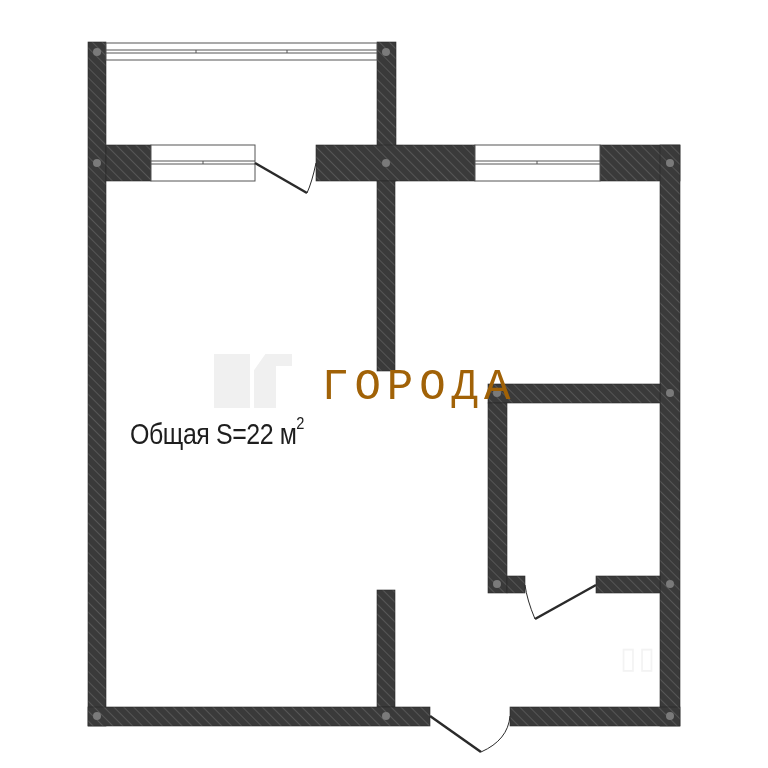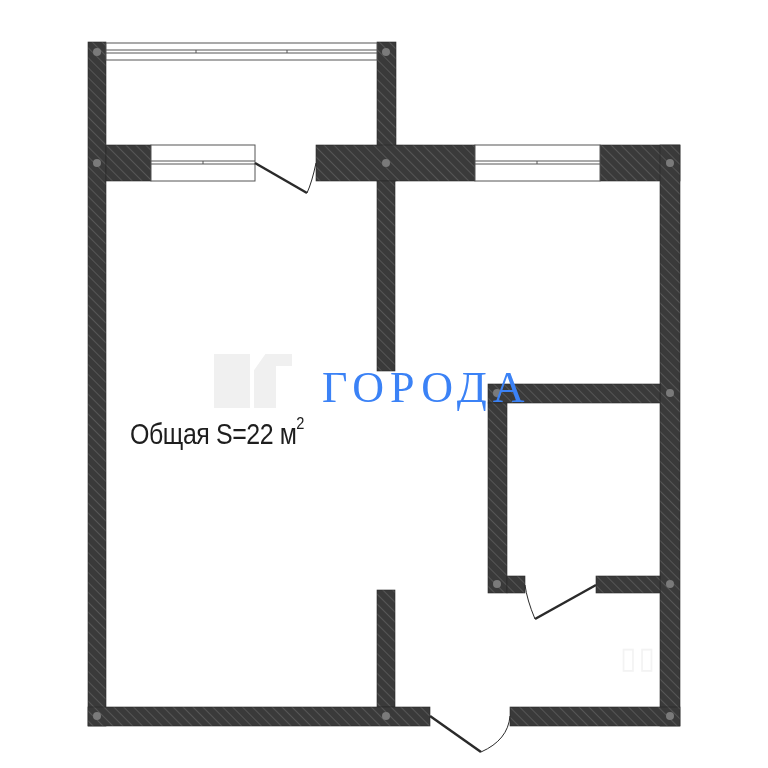--- a/index.html
+++ b/index.html
@@ -7,22 +7,22 @@
   #plan { position:absolute; left:0; top:0; width:768px; height:768px; }
   .label {
     position:absolute; left:130px; top:418px;
     font-family:"Liberation Sans", "DejaVu Sans", sans-serif;
     font-size:29px; color:#1e1e1e; letter-spacing:-0.5px;
     transform:scaleX(0.86); transform-origin:left top; white-space:nowrap;
   }
   .label sup { font-size:17px; vertical-align:top; position:relative; top:-4px; }
   .wm-text {
     position:absolute; left:322px; top:362px;
-    font-family:Liberation Serif, serif;
-    font-size:44px; color:#3b82f6; letter-spacing:6px; white-space:nowrap;
+    font-family:Liberation Mono, monospace;
+    font-size:44px; color:#a16207; letter-spacing:6px; white-space:nowrap;
   }
   .wm-logo { position:absolute; left:214px; top:354px; width:78px; height:54px; }
   .wm-logo .a { position:absolute; left:0; top:0; width:36px; height:54px; background:#f0f0f0; }
   .wm-logo .b { position:absolute; left:40px; top:0; width:38px; height:54px; background:#f0f0f0; clip-path:polygon(30% 0,100% 0,100% 22%,58% 22%,58% 100%,0 100%,0 30%); }
   .wm-corner { position:absolute; left:620px; top:640px; font-size:30px; color:#f3f3f3; letter-spacing:2px; font-family:"Liberation Sans", sans-serif; }
 </style>
 </head>
 <body>
 
 <svg id="plan" viewBox="0 0 768 768" xmlns="http://www.w3.org/2000/svg">

